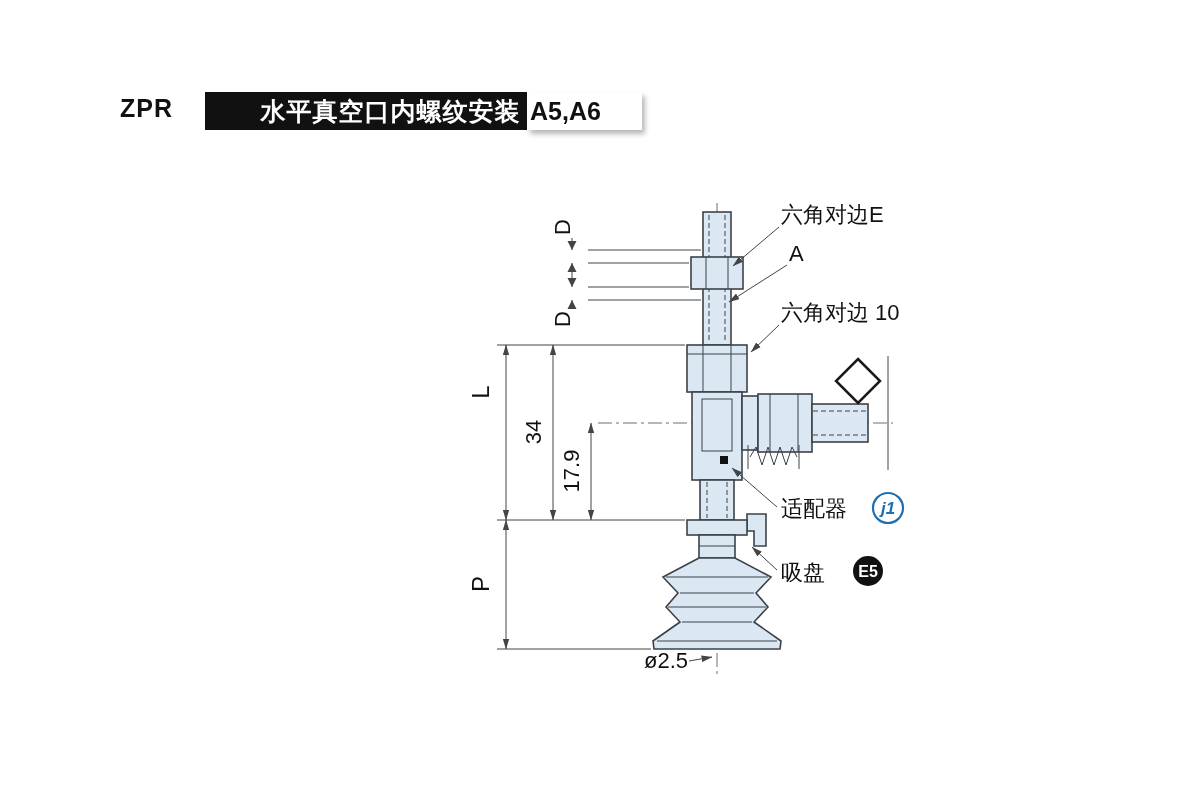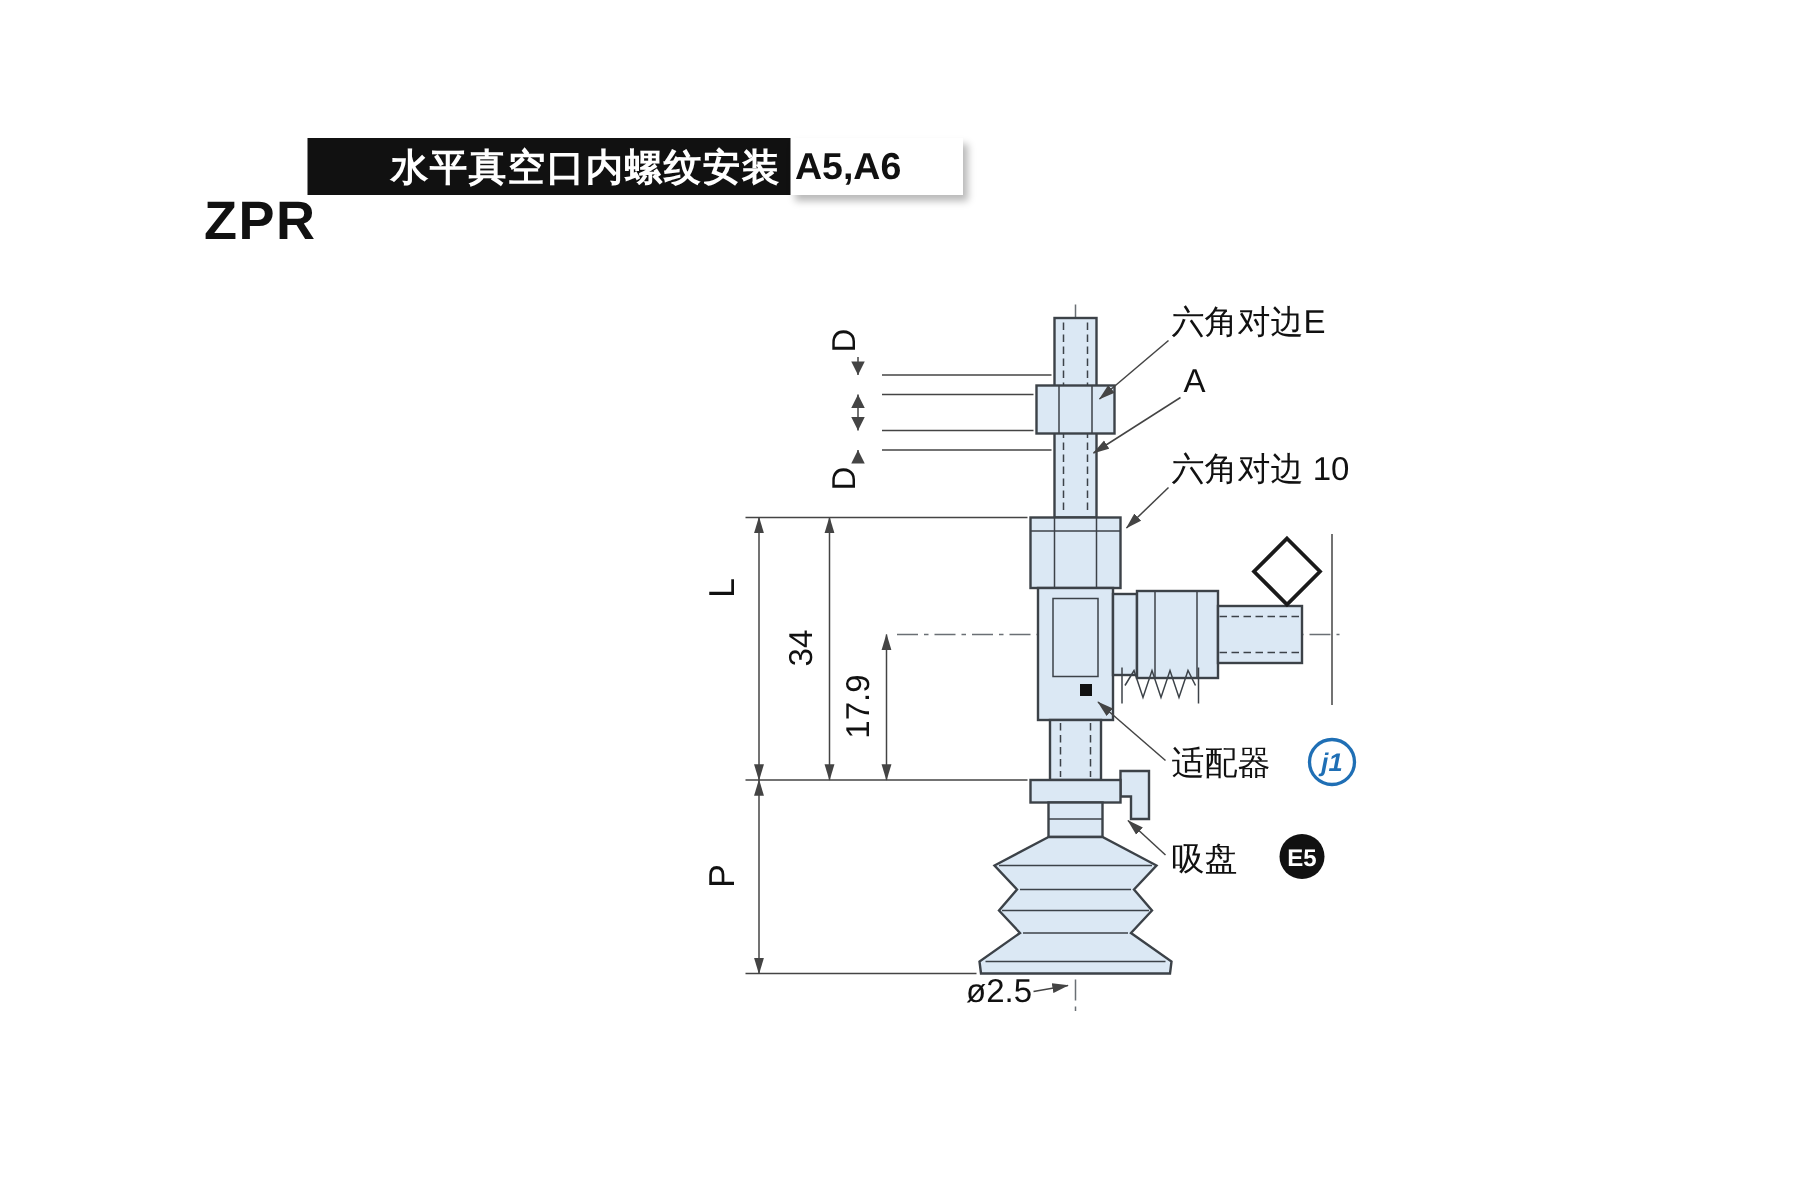--- a/index.html
+++ b/index.html
@@ -3,21 +3,21 @@
 <meta charset="utf-8">
 <style>
   :root{
     --part-fill:#dbe8f4; --outline:#3c4248; --dim-line:#444444; --text:#111111;
     --title-bg:#111111; --title-fg:#ffffff; --badge-blue:#1f6fb5; --badge-black:#111111;
   }
   html,body{margin:0;padding:0;}
   body{background:#ffffff;font-family:"Liberation Sans",sans-serif;}
   .page{position:relative;width:1200px;height:800px;background:#ffffff;overflow:hidden;}
   .hdr{position:absolute;left:0;top:0;width:1200px;height:160px;}
-  .series{position:absolute;left:136px;top:94px;font-size:36px;font-weight:bold;color:var(--text);letter-spacing:1px;margin-top:32px;}
+  .series{position:absolute;left:120px;top:94px;font-size:25px;font-weight:bold;color:var(--text);letter-spacing:1px;}
   .title-box{position:absolute;left:205px;top:92px;width:371px;height:38px;background:var(--title-bg);color:var(--title-fg);
     display:flex;align-items:center;justify-content:center;font-size:25px;font-weight:bold;letter-spacing:1px;}
   .codes-box{position:absolute;left:527px;top:92px;width:115px;height:38px;background:#ffffff;
     box-shadow:3px 4px 5px rgba(0,0,0,0.28);display:flex;align-items:center;justify-content:flex-start;
     padding-left:3px;font-size:25px;font-weight:bold;color:var(--text);box-sizing:border-box;}
   svg{position:absolute;left:0;top:0;}
   svg text{font-family:"Liberation Sans",sans-serif;fill:var(--text);}
   .part{fill:var(--part-fill);stroke:var(--outline);stroke-width:1.6;}
   .thin{stroke:var(--outline);stroke-width:1;fill:none;}
   .dash{stroke-dasharray:5 3;}

